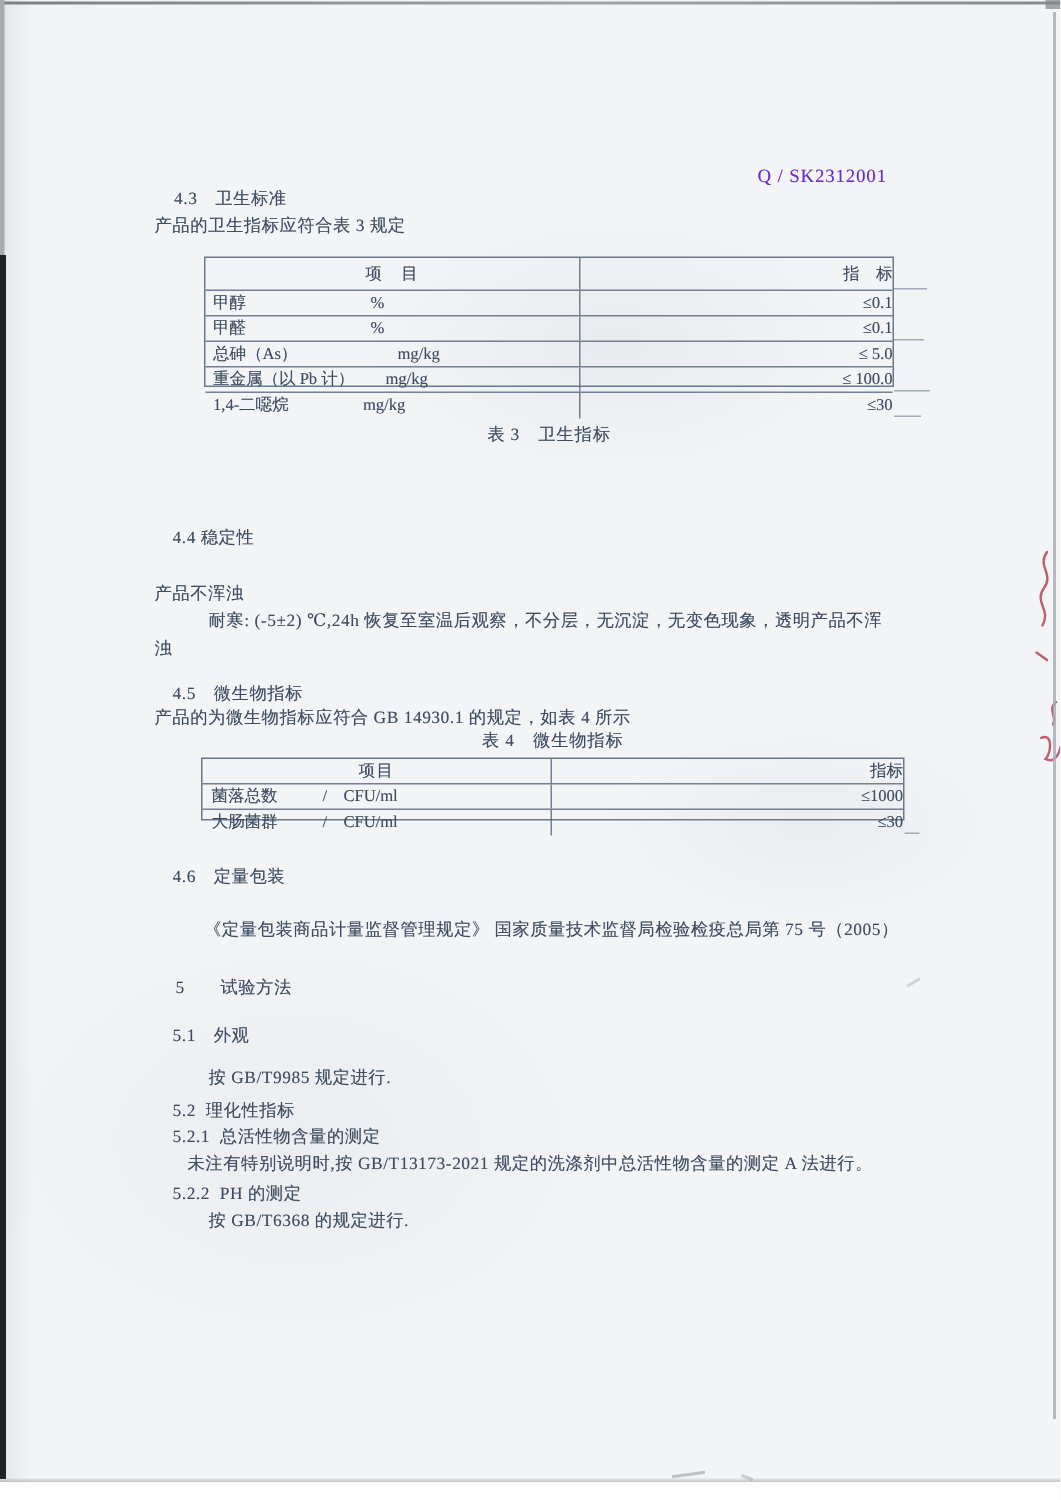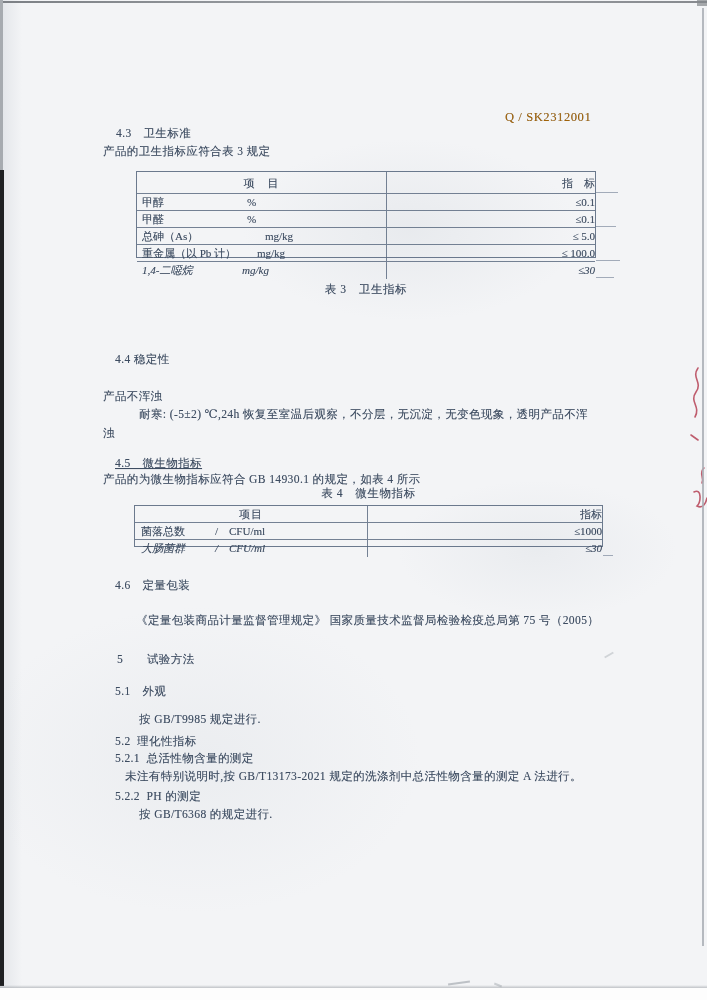--- a/index.html
+++ b/index.html
@@ -8,28 +8,28 @@
         font-family:"Liberation Serif","DejaVu Serif",serif;
         color:#3d4c61;}
   .mottle{position:absolute;inset:0;pointer-events:none;
         background:
           radial-gradient(240px 130px at 58% 23%, rgba(188,196,205,.20), transparent 70%),
           radial-gradient(320px 220px at 28% 76%, rgba(188,196,205,.15), transparent 70%),
           radial-gradient(200px 100px at 76% 55%, rgba(188,196,205,.17), transparent 70%),
           linear-gradient(90deg, rgba(205,210,216,.45) 0px, rgba(205,210,216,0) 22px);}
   .ln{position:absolute;white-space:pre;font-size:11.5px;line-height:15px;
       letter-spacing:.4px;text-shadow:.2px .2px .4px rgba(61,76,97,.40);}
-  .code{font-size:12.5px;letter-spacing:.6px;color:#a16207;}
+  .code{font-size:12.5px;letter-spacing:.6px;color:#6d28d9;}
   .cap{position:absolute;text-align:center;white-space:pre;font-size:11.5px;
        letter-spacing:.6px;text-shadow:.2px .2px .4px rgba(61,76,97,.40);}
   
   .tbl{position:absolute;border:1.2px solid rgba(88,104,126,.88);box-sizing:border-box;
        font-size:11px;text-shadow:.2px .2px .4px rgba(61,76,97,.40);}
   .trow{position:relative;display:flex;border-bottom:1px solid rgba(88,104,126,.82);box-sizing:border-box;}
-  .trow:last-child{border-bottom:none;font-style:italic;}
+  .trow:last-child{border-bottom:none;}
   .ci{position:relative;border-right:1px solid rgba(88,104,126,.82);box-sizing:border-box;}
   .cs{flex:1;text-align:right;white-space:pre;}
   .t3 .trow{height:17px;line-height:17px;}
   .t3 .trow.hdr{height:22px;line-height:22px;}
   .t3 .ci{width:250px;}
   .t4 .trow{height:17px;line-height:17px;}
   .t4 .ci{width:233px;}
   .hdr .ci{text-align:center;letter-spacing:1px;}
   .nm{position:absolute;left:5px;white-space:pre;}
   .un{position:absolute;white-space:pre;}
@@ -107,21 +107,21 @@
   <div class="ov" style="left:596px;top:260px;width:24px;"></div>
   <div class="ov" style="left:596px;top:277px;width:18px;"></div>
 
   <div class="cap" style="left:136px;top:282px;width:460px;">表 3　卫生指标</div>
 
   <div class="ln" style="left:115px;top:352px;">4.4 稳定性</div>
   <div class="ln" style="left:103px;top:389px;">产品不浑浊</div>
   <div class="ln" style="left:139px;top:407px;">耐寒: (-5±2) ℃,24h 恢复至室温后观察，不分层，无沉淀，无变色现象，透明产品不浑</div>
   <div class="ln" style="left:103px;top:426px;">浊</div>
 
-  <div class="ln" style="left:115px;top:456px;text-decoration:underline;">4.5　微生物指标</div>
+  <div class="ln" style="left:115px;top:456px;">4.5　微生物指标</div>
   <div class="ln" style="left:103px;top:472px;">产品的为微生物指标应符合 GB 14930.1 的规定，如表 4 所示</div>
   <div class="cap" style="left:134px;top:486px;width:469px;">表 4　微生物指标</div>
 
   <div class="tbl t4" style="left:134px;top:505px;width:469px;height:42px;">
     <div class="trow hdr">
       <div class="ci">项目</div>
       <div class="cs">指标</div>
     </div>
     <div class="trow">
       <div class="ci">

